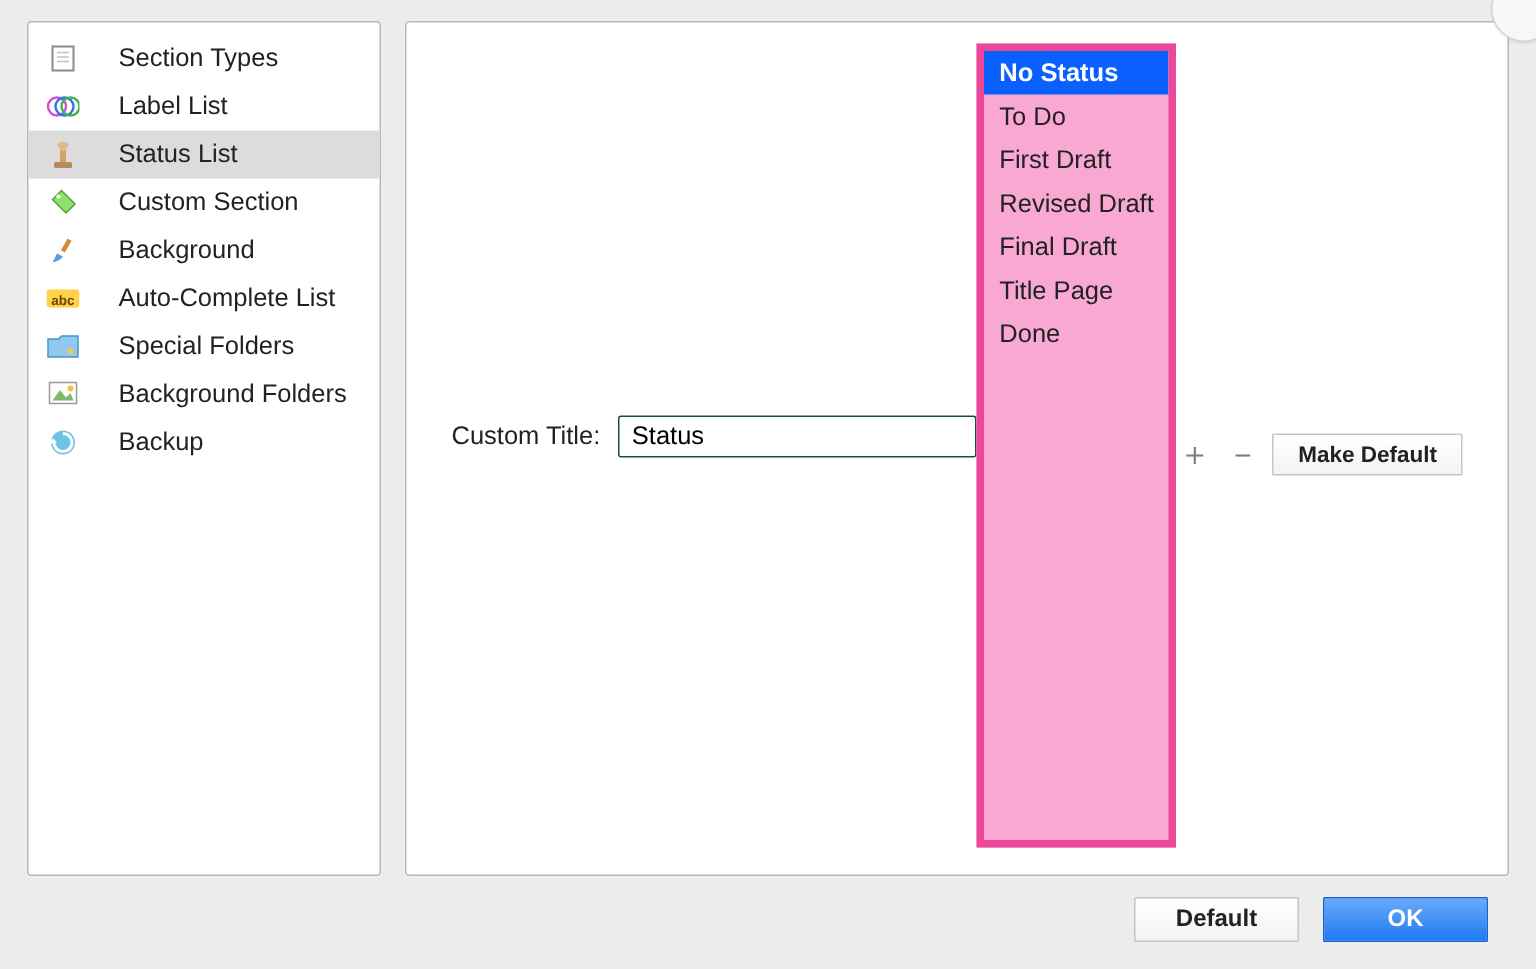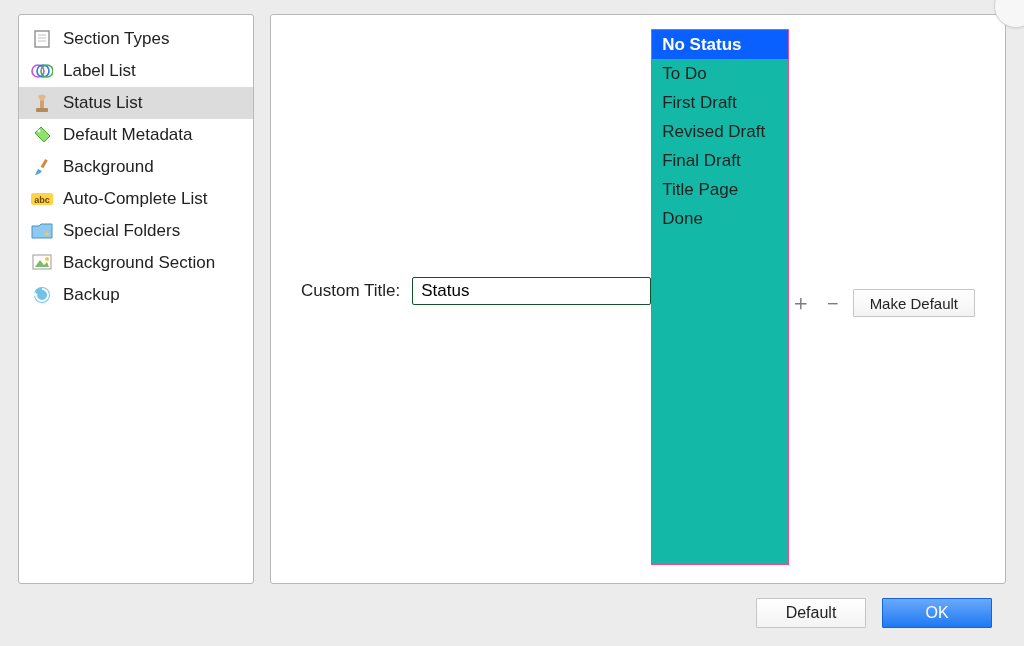--- a/index.html
+++ b/index.html
@@ -33,21 +33,21 @@
     height: 32px;
     padding: 0 10px;
     cursor: default;
     user-select: none;
   }
   .sidebar-item.selected { background: #dcdcdc; }
   .sidebar-item .icon {
     width: 26px;
     height: 22px;
     flex: none;
-    margin-right: 8px;
+    margin-right: 24px;
     display: flex;
     align-items: center;
     justify-content: center;
   }
   .sidebar-item .label {
     font-size: 17px;
     color: #222;
   }
   .main-panel {
     flex: 1;
@@ -72,22 +72,22 @@
     height: 28px;
     padding: 2px 8px;
     font-size: 17px;
     border: 1px solid #14532d;
     border-radius: 2px;
     outline: none;
     background: #fff;
   }
   .status-list {
     flex: 1;
-    border: 1px solid #ec4899;
-    background: #14b8a6;
+    border: 5px solid #ec4899;
+    background: #f9a8d4;
     overflow: auto;
   }
   .status-row {
     padding: 3px 10px;
     font-size: 17px;
     line-height: 23px;
     cursor: default;
     user-select: none;
   }
   .status-row.selected {
@@ -118,20 +118,21 @@
   .btn {
     height: 28px;
     border: 1px solid #c6c6c6;
     border-radius: 1px;
     background: linear-gradient(#ffffff, #f3f3f3);
     font-size: 15px;
     padding: 0 16px;
     cursor: default;
     user-select: none;
     color: #222;
+    font-weight: bold;
   }
   .dialog-buttons {
     display: flex;
     justify-content: flex-end;
     gap: 16px;
     padding: 14px 32px 18px 0;
   }
   .dialog-buttons .btn {
     min-width: 110px;
     height: 30px;
@@ -193,21 +194,21 @@
       </span>
       <span class="label">Status List</span>
     </div>
     <div class="sidebar-item">
       <span class="icon">
         <svg width="20" height="20" viewBox="0 0 20 20">
             <path d="M3 8 L9 2 L18 11 L12 17 Z" fill="#8fe06e" stroke="#4fa733" stroke-width="1"></path>
             <circle cx="7" cy="6" r="1.4" fill="#fff"></circle>
           </svg>
       </span>
-      <span class="label">Default Metadata</span>
+      <span class="label">Custom Section</span>
     </div>
     <div class="sidebar-item">
       <span class="icon">
         <svg width="20" height="20" viewBox="0 0 20 20">
             <rect x="11" y="2" width="3" height="9" transform="rotate(30 12 6)" fill="#d28a3a"></rect>
             <path d="M6 12 Q4 16 3 18 Q8 17 10 14 Z" fill="#5aa0e6"></path>
           </svg>
       </span>
       <span class="label">Background</span>
     </div>
@@ -230,21 +231,21 @@
       <span class="label">Special Folders</span>
     </div>
     <div class="sidebar-item">
       <span class="icon">
         <svg width="20" height="18" viewBox="0 0 20 18">
             <rect x="1" y="1" width="18" height="14" fill="#fff" stroke="#9a9a9a"></rect>
             <polygon points="3,13 8,6 12,11 15,8 17,13" fill="#7fb96b"></polygon>
             <circle cx="15" cy="5" r="2" fill="#f4c343"></circle>
           </svg>
       </span>
-      <span class="label">Background Section</span>
+      <span class="label">Background Folders</span>
     </div>
     <div class="sidebar-item">
       <span class="icon">
         <svg width="20" height="20" viewBox="0 0 20 20">
             <circle cx="10" cy="10" r="8" fill="#6fc3e8"></circle>
             <path d="M10 4 A6 6 0 1 1 4 10" fill="none" stroke="#fff" stroke-width="2"></path>
             <polygon points="3,7 6,10 1,11" fill="#fff"></polygon>
           </svg>
       </span>
       <span class="label">Backup</span>

